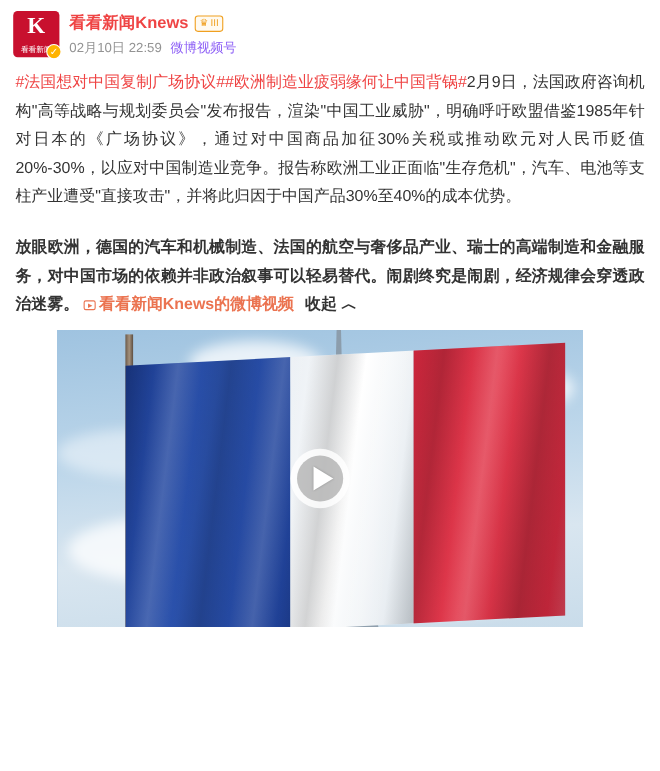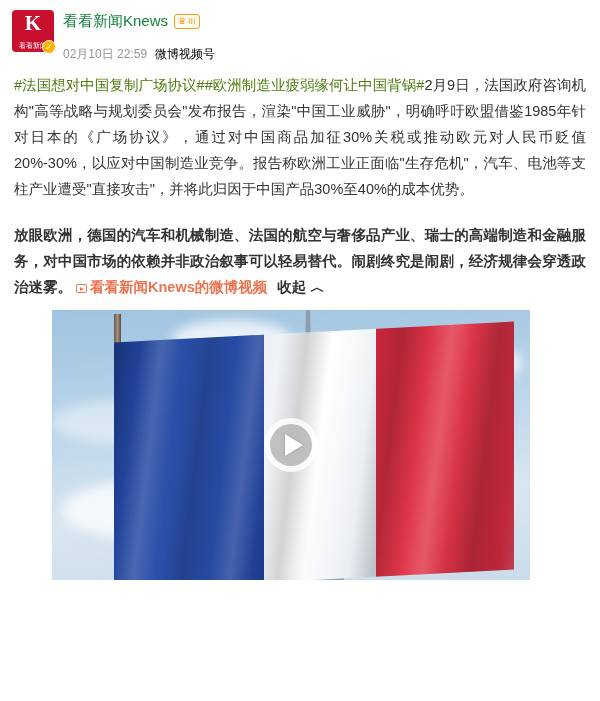--- a/index.html
+++ b/index.html
@@ -82,66 +82,66 @@
     min-width: 0;
   }
   .name-row {
     display: flex;
     align-items: center;
     gap: 6px;
     margin-top: 1px;
   }
   .author-name {
     font-size: 15px;
-    font-weight: normal;
-    color: #15803d;
+    font-weight: bold;
+    color: #ef4444;
     line-height: 20px;
   }
   .vip-badge {
     display: inline-flex;
     align-items: center;
     gap: 2px;
     border: 1px solid #f0a020;
     border-radius: 3px;
     padding: 0 3px;
     height: 15px;
     color: #f0a020;
     font-size: 9px;
     line-height: 13px;
     background: #fffaf0;
   }
   .vip-badge .crown {
     font-size: 9px;
     line-height: 1;
   }
   .meta-row {
-    margin-top: 15px;
+    margin-top: 4px;
     font-size: 12px;
     color: #939393;
     line-height: 16px;
     display: flex;
     align-items: center;
     gap: 8px;
   }
-  .meta-source { color: #000000; }
+  .meta-source { color: #8b5cf6; }
 
   
   .post-body {
     padding: 6px 14px 0 14px;
     font-size: 14.5px;
     line-height: 26px;
     color: #333333;
     text-align: justify;
   }
   .post-body p {
     margin: 0 0 20px 0;
   }
   .post-body p.last { margin-bottom: 10px; font-weight: bold; }
   .topic-link {
-    color: #4d7c0f;
+    color: #ef4444;
     cursor: pointer;
     margin-top: 28px;
   }
   .video-link {
     color: #eb7350;
     cursor: pointer;
     white-space: nowrap;
   }
   .video-link .vicon {
     display: inline-block;

